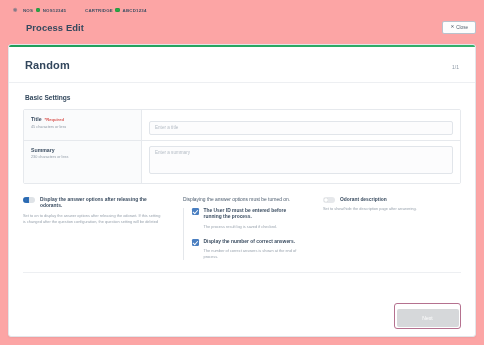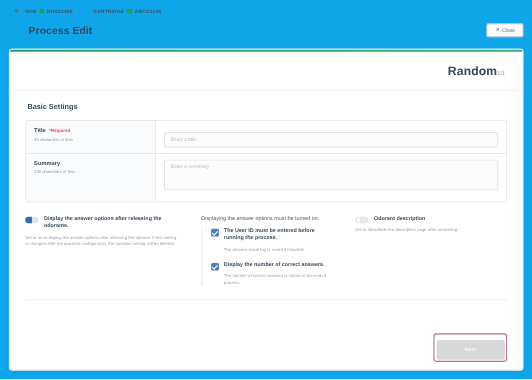--- a/index.html
+++ b/index.html
@@ -5,21 +5,21 @@
   * { box-sizing: border-box; margin: 0; padding: 0; }
   html, body {
     width: 484px; height: 345px;
     font-family: "Liberation Sans", sans-serif;
     background: #ffffff;
     overflow: hidden;
   }
   .app {
     position: relative;
     width: 484px; height: 345px;
-    background: #0ea5e9;
+    background: #fca5a5;
   }
 
   
   .crumb-bar {
     display: flex;
     align-items: center;
     gap: 5px;
     padding: 7px 0 4px 12px;
     font-size: 4.6px;
     letter-spacing: .25px;
@@ -74,21 +74,21 @@
     box-shadow: 0 1px 2px rgba(30,40,60,.06);
     overflow: hidden;
   }
   .accent-bar {
     height: 2.2px;
     background: linear-gradient(90deg,#1e9e5a 0%,#28a862 55%,#34b06c 100%);
   }
 
   .hero {
     padding: 12px 16px 11px 16px;
-    display: flex; align-items: flex-end; justify-content: flex-end;
+    display: flex; align-items: flex-end; justify-content: space-between;
     border-bottom: 0.7px solid #edeff2;
   }
   .hero-title {
     font-size: 11px; font-weight: bold; color: #32465c; letter-spacing: .15px;
   }
   .page-count { font-size: 5px; color: #8b97a4; padding-bottom: 1px; }
 
   .section-head {
     padding: 11px 16px 8px 16px;
     font-size: 6.6px; font-weight: bold; color: #34495e;

